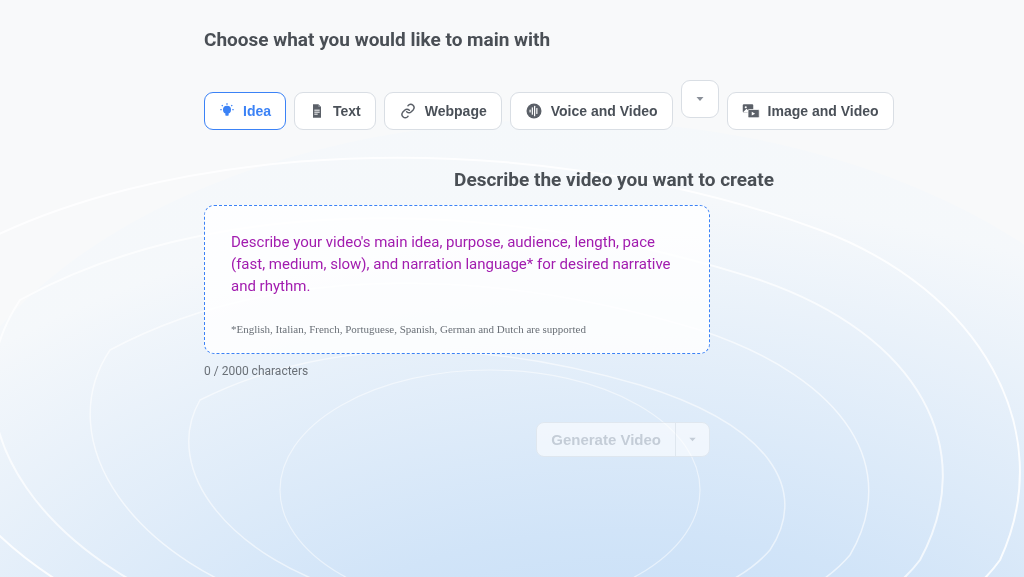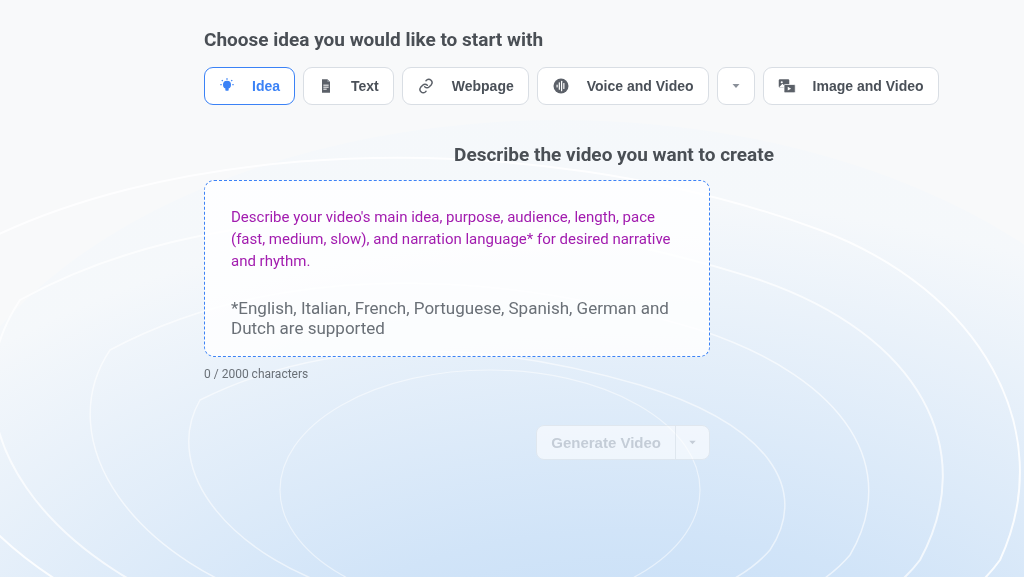--- a/index.html
+++ b/index.html
@@ -35,31 +35,32 @@
     }
     .tabs {
       display: flex;
       gap: 8px;
       align-items: center;
       margin-bottom: 38px;
     }
     .tab {
       display: inline-flex;
       align-items: center;
-      gap: 17px;
+      gap: 8px;
       padding: 8px 14px;
       border: 1px solid #d9dee4;
       border-radius: 9px;
       background: #ffffff;
       font-size: 14px;
       font-weight: 600;
       color: #4a5058;
       cursor: pointer;
       line-height: 1;
       height: 38px;
+      margin-top: 25px;
     }
     .tab.active {
       border-color: #3b82f6;
       color: #3b82f6;
       background: #ffffff;
     }
     .tab-dropdown {
       display: inline-flex;
       align-items: center;
       justify-content: center;
@@ -91,22 +92,23 @@
       padding: 26px 26px 18px 26px;
     }
     .placeholder-text {
       font-size: 15px;
       line-height: 1.45;
       color: #a21caf;
       margin-bottom: 26px;
       max-width: 440px;
     }
     .footnote {
-      font-size: 17px;
+      font-size: 11px;
       color: #6a7077;
+      font-family: Liberation Serif, serif;
     }
     .char-count {
       font-size: 12px;
       color: #6a7077;
       margin-top: 10px;
     }
     .generate-row {
       width: 506px;
       display: flex;
       justify-content: flex-end;
@@ -154,21 +156,21 @@
   <rect width="1024" height="577" fill="#f8f9fa"></rect>
   <ellipse cx="560" cy="520" rx="640" ry="400" fill="url(#g1)" opacity="0.95"></ellipse>
   <path d="M -50 260 C 150 140, 520 120, 820 230 C 980 290, 1060 430, 1000 560 C 900 700, 500 730, 220 650 C -40 580, -140 400, -50 260 Z" fill="none" stroke="#ffffff" stroke-width="2" opacity="0.85"></path>
   <path d="M 20 300 C 200 200, 480 190, 760 280 C 920 335, 980 450, 920 560 C 830 680, 490 700, 250 630 C 40 570, -60 420, 20 300 Z" fill="none" stroke="#ffffff" stroke-width="2" opacity="0.7"></path>
   <path d="M 110 350 C 260 270, 470 260, 700 330 C 850 380, 900 470, 850 555 C 770 650, 500 665, 300 610 C 130 565, 50 440, 110 350 Z" fill="none" stroke="#ffffff" stroke-width="1.5" opacity="0.6"></path>
   <path d="M 200 400 C 320 340, 470 335, 640 385 C 770 425, 810 490, 770 550 C 705 625, 510 635, 360 595 C 230 560, 160 470, 200 400 Z" fill="none" stroke="#ffffff" stroke-width="1.5" opacity="0.55"></path>
   <ellipse cx="490" cy="490" rx="210" ry="120" fill="none" stroke="#ffffff" stroke-width="1.2" opacity="0.5"></ellipse>
 </svg>
 
 <div class="content">
-  <h1 class="heading">Choose idea you would like to start with</h1>
+  <h1 class="heading">Choose what you would like to main with</h1>
 
   <div class="tabs">
     <button class="tab active">
       <span class="icon">
         <svg width="16" height="16" viewBox="0 0 24 24" fill="none" stroke="#3b82f6" stroke-width="2">
           <circle cx="12" cy="10" r="5" fill="#3b82f6"></circle>
           <line x1="4" y1="10" x2="2" y2="10"></line>
           <line x1="22" y1="10" x2="20" y2="10"></line>
           <line x1="5.6" y1="4.6" x2="4.2" y2="3.2"></line>
           <line x1="19.8" y1="3.2" x2="18.4" y2="4.6"></line>

